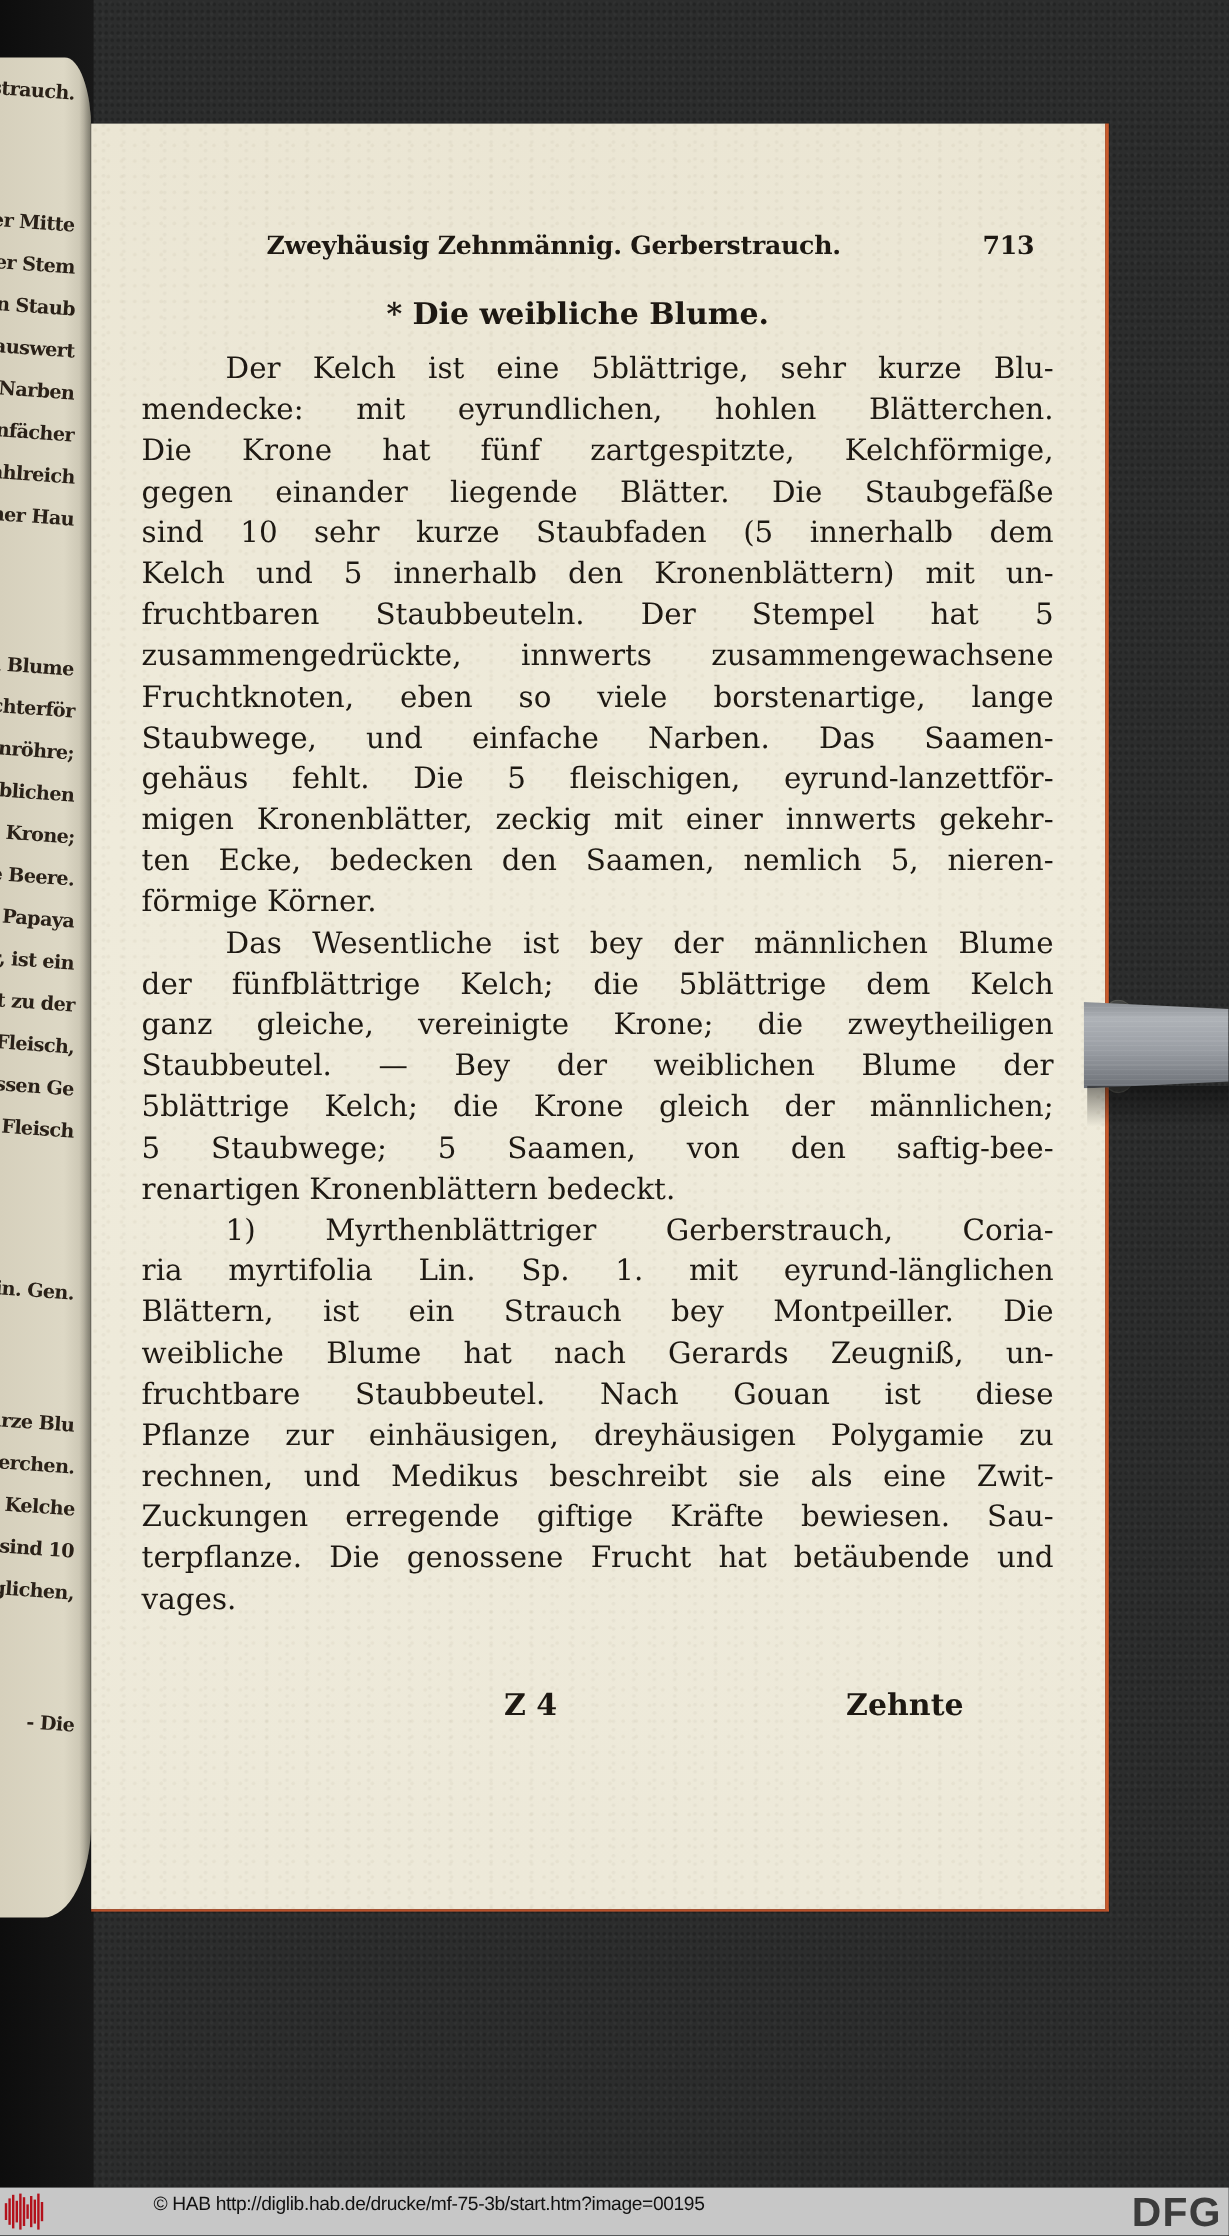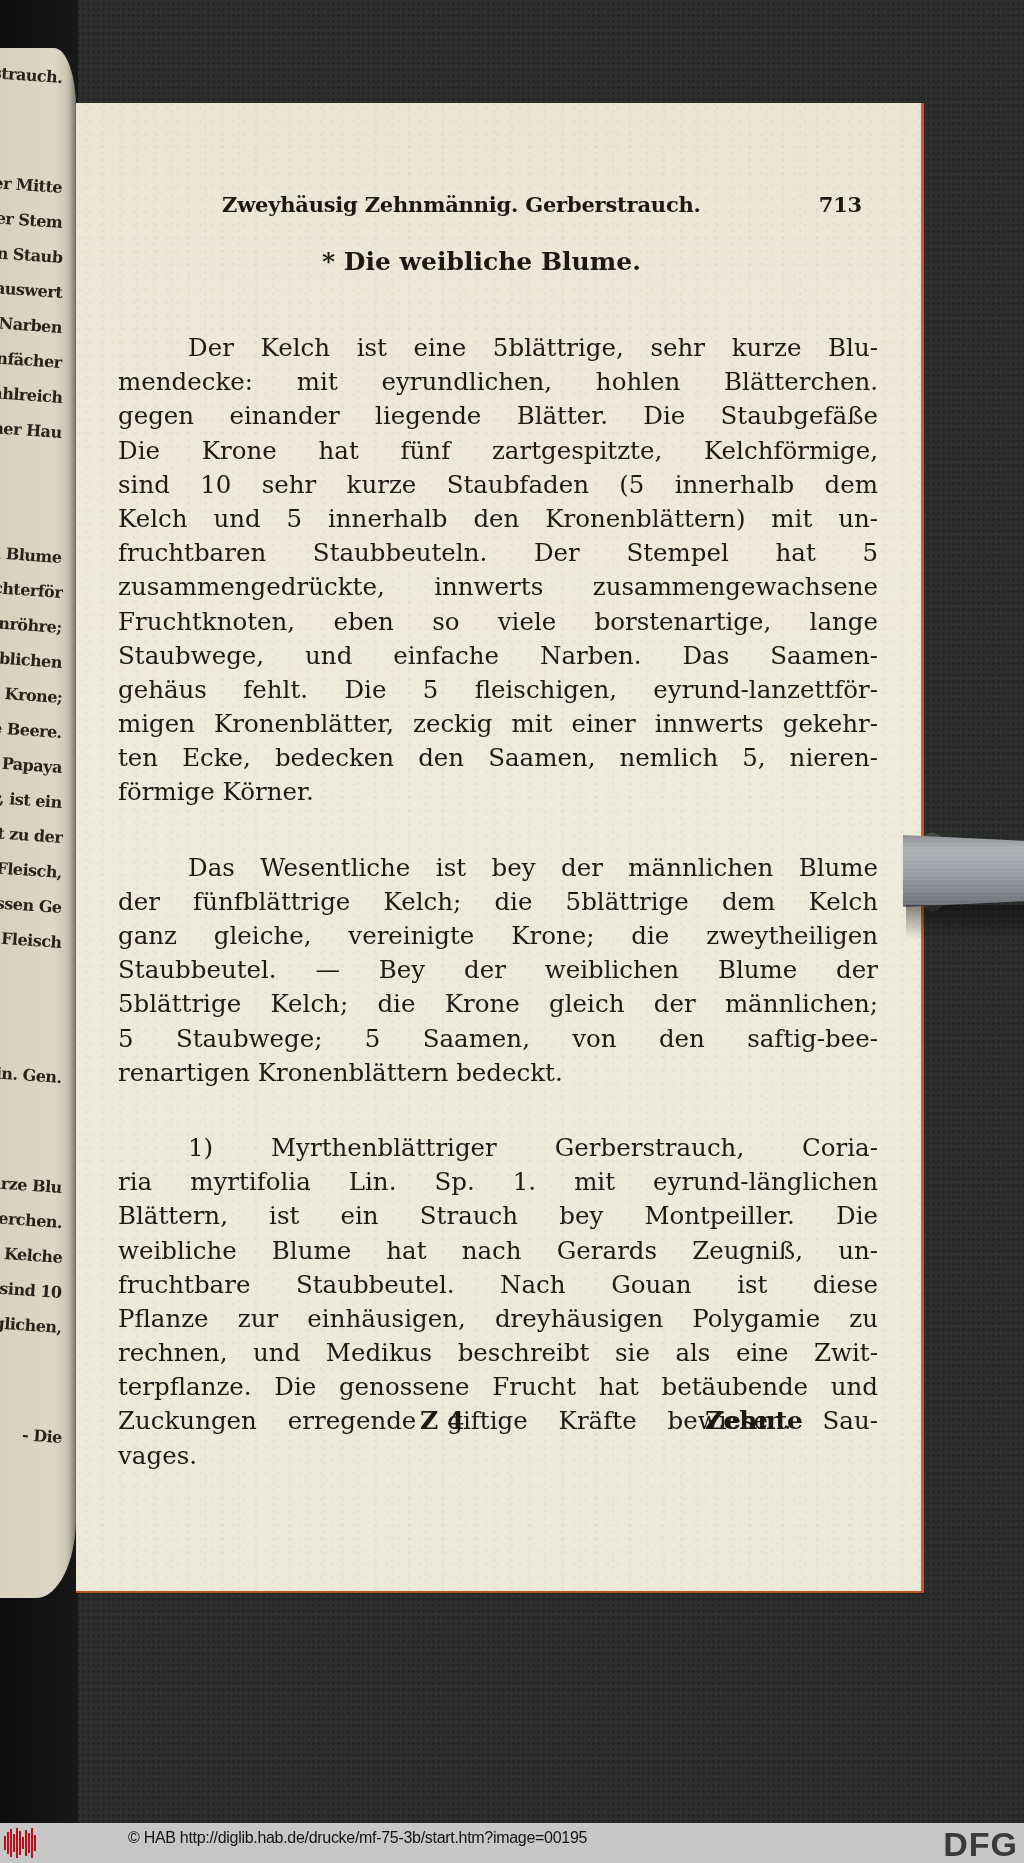--- a/index.html
+++ b/index.html
@@ -63,21 +63,21 @@
       position: absolute; left: 246px; top: 144px;
       font-size: 25px; color: #1d1812; font-weight: bold; white-space: nowrap;
     }
 
     .body-text {
       position: absolute; left: 42px; top: 187px; width: 760px;
       font-size: 24.5px; line-height: 34.2px; color: #1e1913;
     }
     .line { display: block; white-space: nowrap; text-align: justify; text-align-last: justify; height: 34.2px; overflow: visible; }
     .line.last { text-align-last: left; }
-    .line.indent { padding-left: 70px; margin-top: 41px; }
+    .line.indent { padding-left: 70px; }
 
     .catchline {
       position: absolute; left: 0; top: 1303px; width: 100%; height: 40px;
       font-size: 25px; color: #1d1812; font-weight: bold; padding-left: 21px;
     }
     .catchline .sig { position: absolute; left: 344px; top: 0; }
     .catchline .catchword { position: absolute; right: 118px; top: 0; }
 
     
     .clip {
@@ -159,22 +159,22 @@
   <div class="page-inner">
     <div class="running-head">
       <span class="title">Zweyhäusig Zehnmännig. Gerberstrauch.</span>
       <span class="pagenum">713</span>
     </div>
     <div class="section-head">* Die weibliche Blume.</div>
 
     <div class="body-text" id="body-text">
         <span class="line indent">Der Kelch ist eine 5blättrige, sehr kurze Blu-</span>
         <span class="line">mendecke: mit eyrundlichen, hohlen Blätterchen.</span>
+        <span class="line">Die Krone hat fünf zartgespitzte, Kelchförmige,</span>
         <span class="line">gegen einander liegende Blätter. Die Staubgefäße</span>
-        <span class="line">Die Krone hat fünf zartgespitzte, Kelchförmige,</span>
         <span class="line">sind 10 sehr kurze Staubfaden (5 innerhalb dem</span>
         <span class="line">Kelch und 5 innerhalb den Kronenblättern) mit un-</span>
         <span class="line">fruchtbaren Staubbeuteln. Der Stempel hat 5</span>
         <span class="line">zusammengedrückte, innwerts zusammengewachsene</span>
         <span class="line">Fruchtknoten, eben so viele borstenartige, lange</span>
         <span class="line">Staubwege, und einfache Narben. Das Saamen-</span>
         <span class="line">gehäus fehlt. Die 5 fleischigen, eyrund-lanzettför-</span>
         <span class="line">migen Kronenblätter, zeckig mit einer innwerts gekehr-</span>
         <span class="line">ten Ecke, bedecken den Saamen, nemlich 5, nieren-</span>
         <span class="line last">förmige Körner.</span>
@@ -185,22 +185,22 @@
         <span class="line">5blättrige Kelch; die Krone gleich der männlichen;</span>
         <span class="line">5 Staubwege; 5 Saamen, von den saftig-bee-</span>
         <span class="line last">renartigen Kronenblättern bedeckt.</span>
         <span class="line indent">1) Myrthenblättriger Gerberstrauch, Coria-</span>
         <span class="line">ria myrtifolia Lin. Sp. 1. mit eyrund-länglichen</span>
         <span class="line">Blättern, ist ein Strauch bey Montpeiller. Die</span>
         <span class="line">weibliche Blume hat nach Gerards Zeugniß, un-</span>
         <span class="line">fruchtbare Staubbeutel. Nach Gouan ist diese</span>
         <span class="line">Pflanze zur einhäusigen, dreyhäusigen Polygamie zu</span>
         <span class="line">rechnen, und Medikus beschreibt sie als eine Zwit-</span>
+        <span class="line">Zuckungen erregende giftige Kräfte bewiesen. Sau-</span>
         <span class="line">terpflanze. Die genossene Frucht hat betäubende und</span>
-        <span class="line">Zuckungen erregende giftige Kräfte bewiesen. Sau-</span>
         <span class="line last">vages.</span>
       </div>
 
     <div class="catchline">
       <span class="sig">Z 4</span>
       <span class="catchword">Zehnte</span>
     </div>
   </div>
 </div>
 

